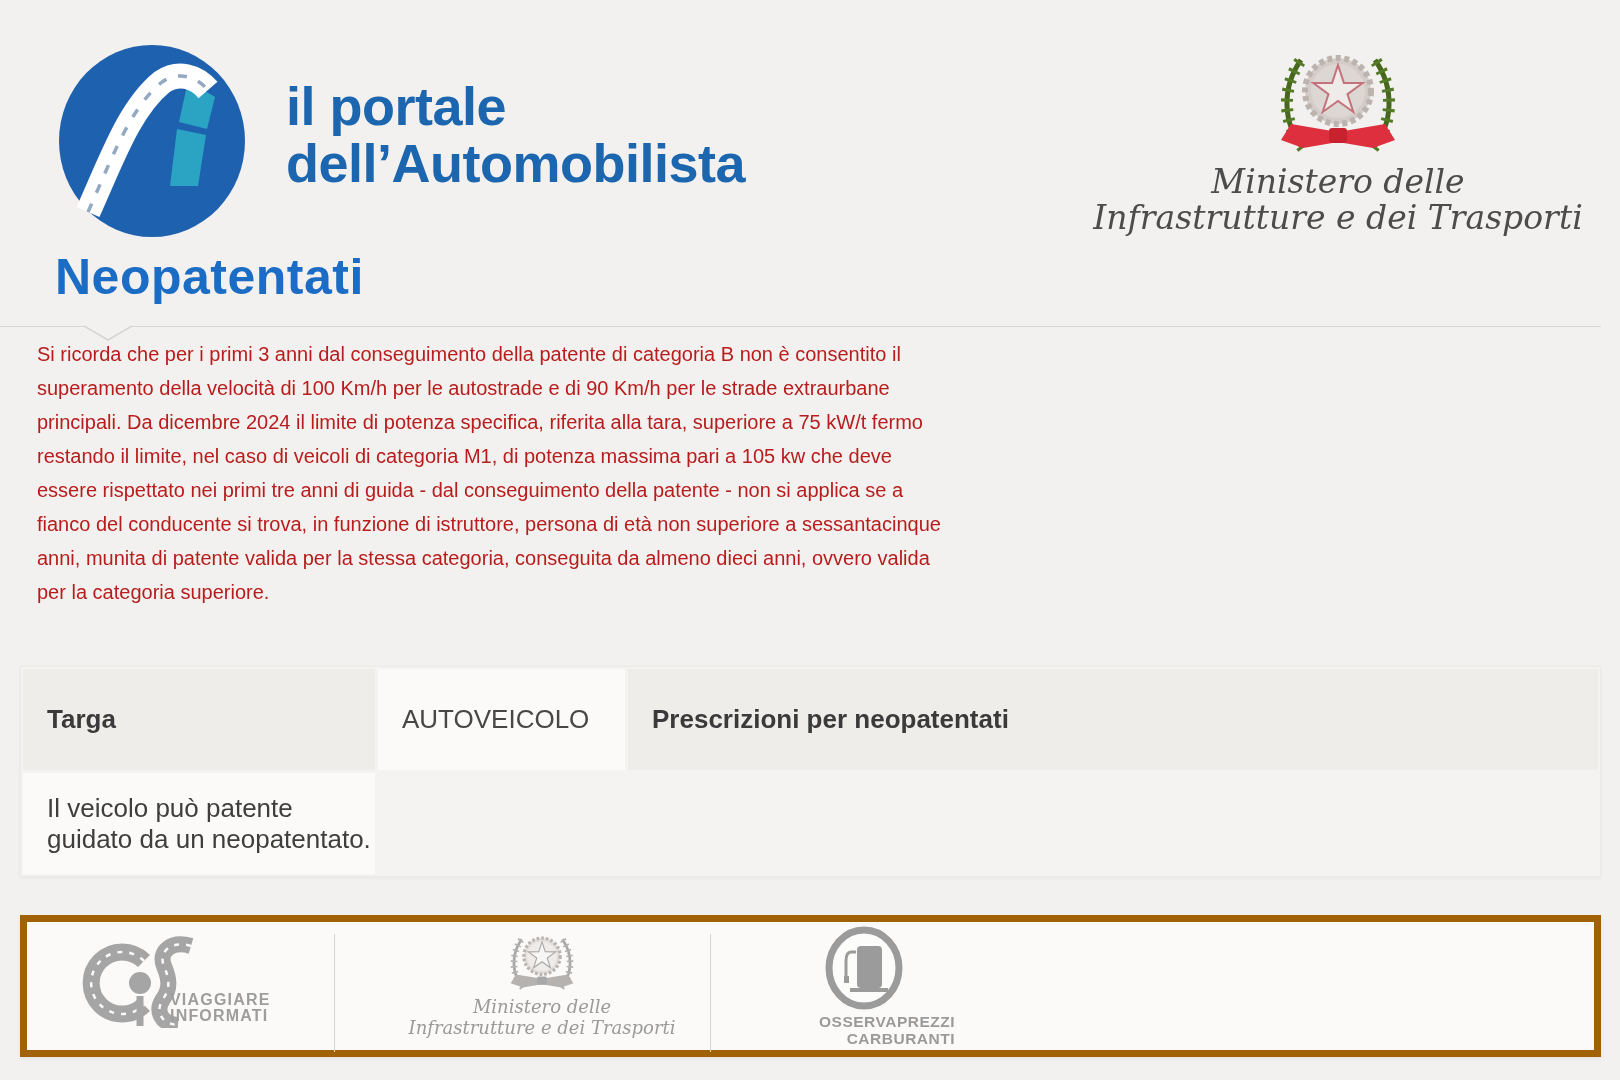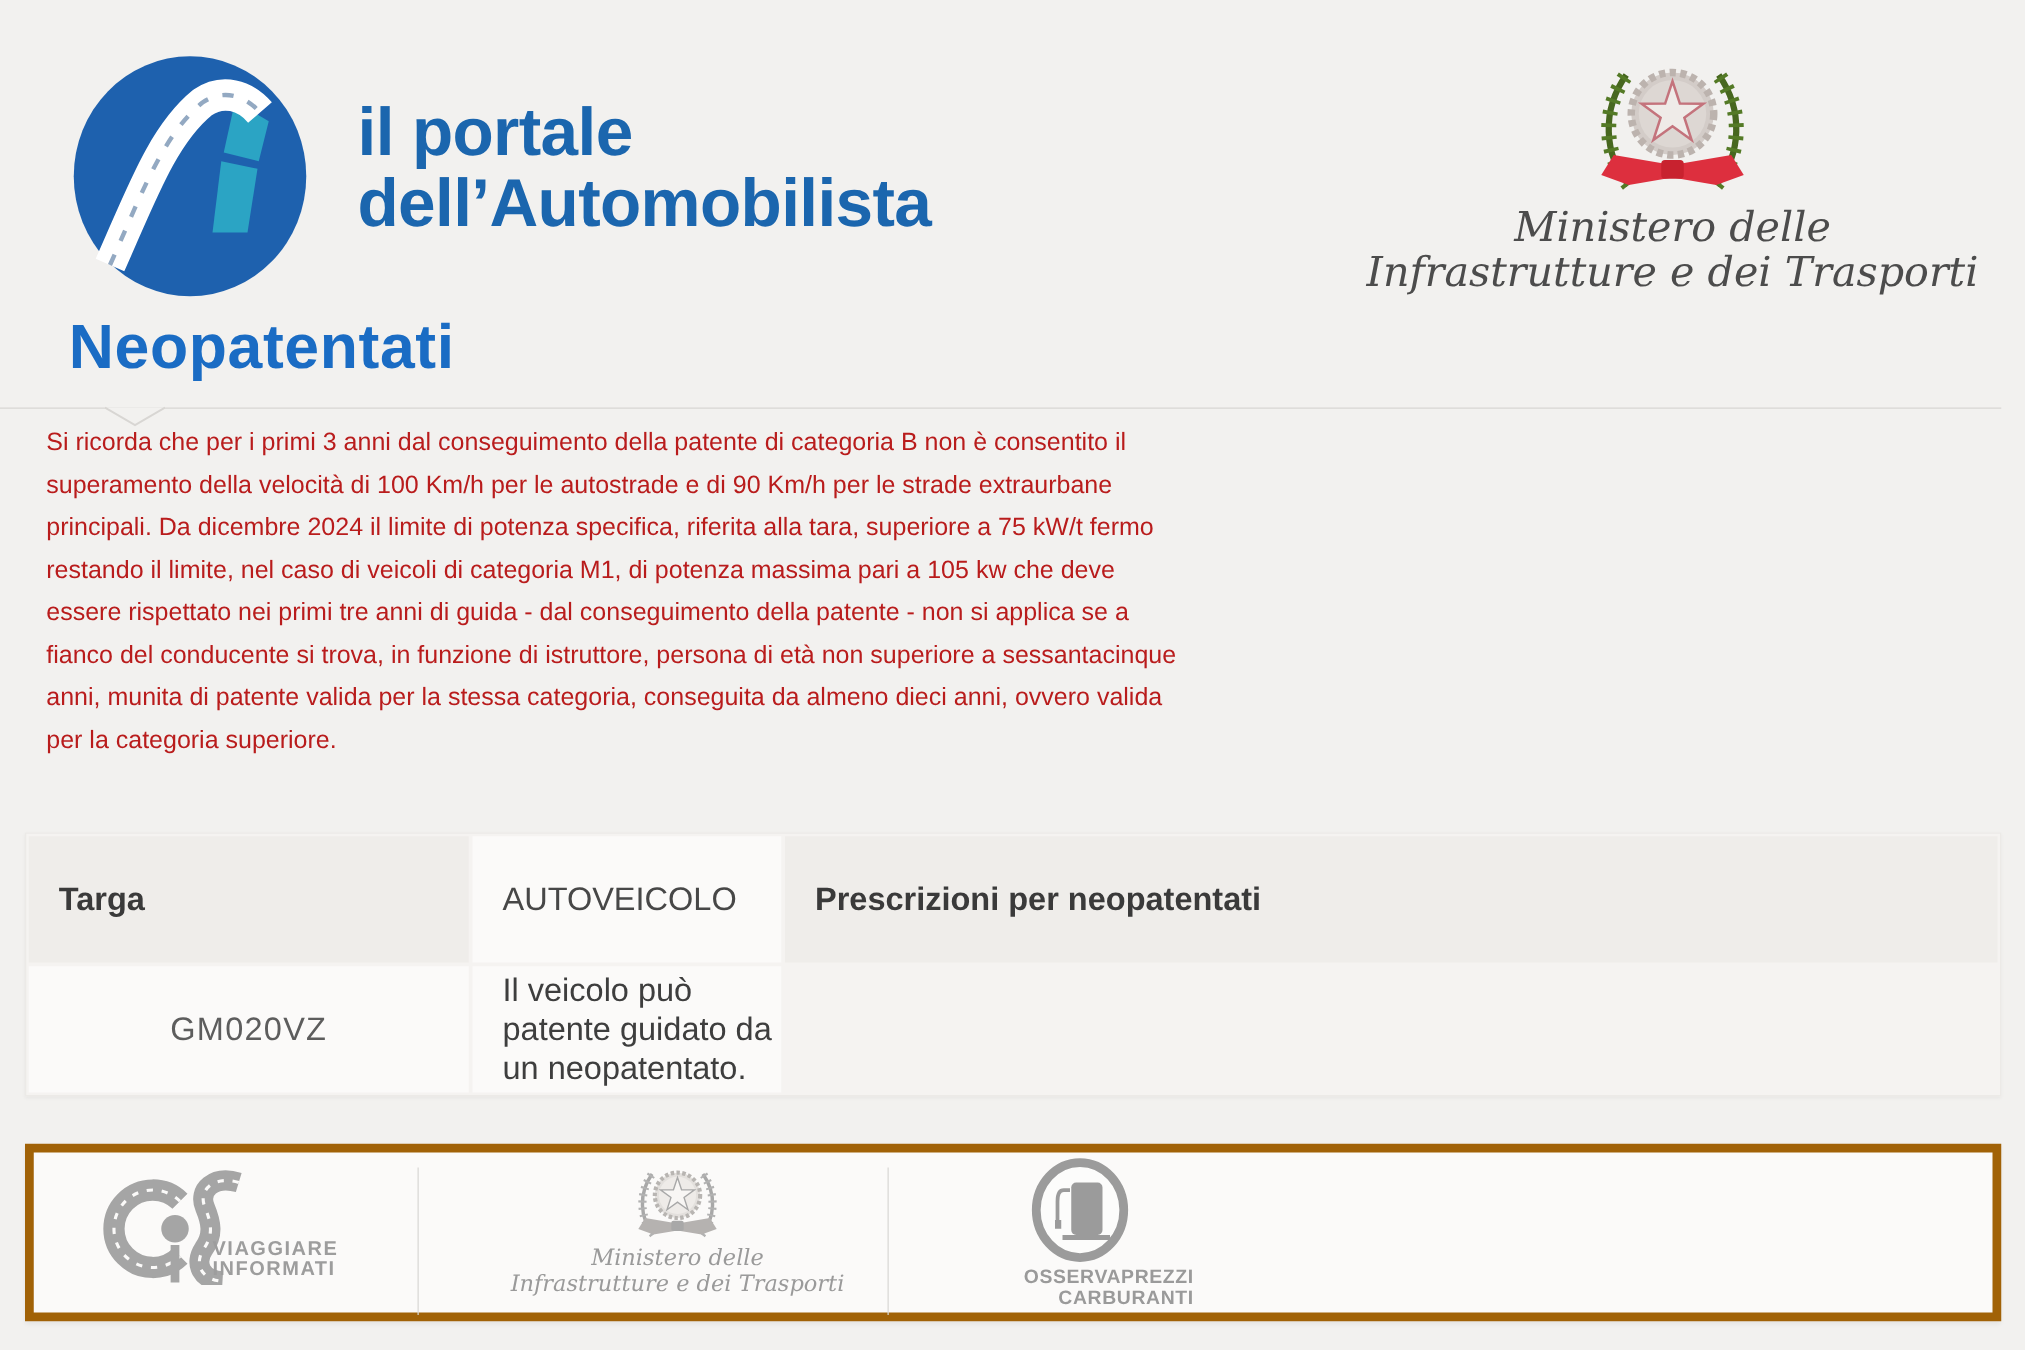--- a/index.html
+++ b/index.html
@@ -134,21 +134,20 @@
 essere rispettato nei primi tre anni di guida - dal conseguimento della patente - non si applica se a
 fianco del conducente si trova, in funzione di istruttore, persona di età non superiore a sessantacinque
 anni, munita di patente valida per la stessa categoria, conseguita da almeno dieci anni, ovvero valida
 per la categoria superiore.</p>
 
   <div class="veh-table">
     <div class="cell th">Targa</div>
     <div class="cell td tipo">AUTOVEICOLO</div>
 
     <div class="cell th">Prescrizioni per neopatentati</div>
-    <div class="cell td targa">GM020VZ</div>
     <div class="cell td">Il veicolo può patente guidato da un neopatentato.</div>
   </div>
 
   <footer class="partner-footer">
 
     <a class="link" style="position:absolute; left:0; top:0; width:307px; height:142px;">
       <svg class="viaggiare-logo" width="130" height="92" viewBox="0 0 130 92">
         <path d="M67,25 A31,31 0 1 0 67,69" stroke="#a5a5a5" stroke-width="17" fill="none"></path>
         <path d="M67,25 A31,31 0 1 0 67,69" stroke="#fbfaf9" stroke-width="2.5" stroke-dasharray="5 7" fill="none"></path>
         <circle cx="63" cy="47" r="11" fill="#a5a5a5"></circle>

